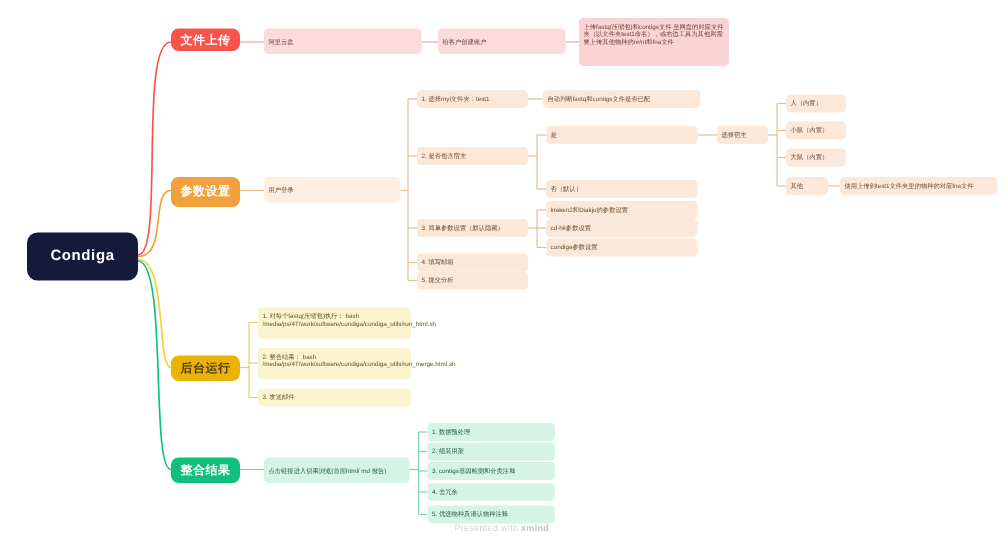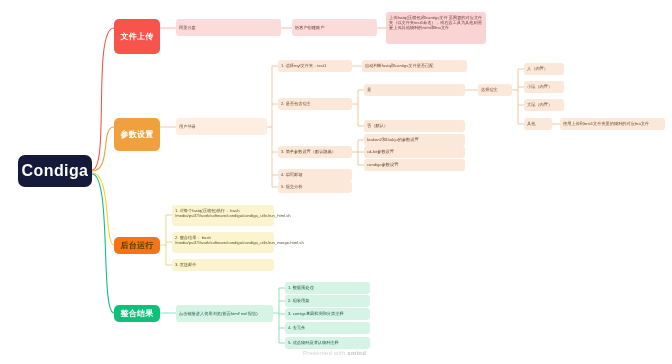--- a/index.html
+++ b/index.html
@@ -35,39 +35,39 @@
     align-items: center;
     border-radius: 4px;
     line-height: 1.25;
     white-space: normal;
   }
   
   .root {
     background: #151a3a;
     color: #ffffff;
     border-radius: 7px;
-    font-size: 16px;
+    font-size: 10px;
     font-weight: 600;
     letter-spacing: .4px;
     justify-content: center;
     padding: 0 10px;
   }
   
   .pill {
     color: #ffffff;
     font-size: 8px;
     font-weight: 700;
     border-radius: 5px;
     justify-content: center;
     padding: 0 5px;
     letter-spacing: .3px;
   }
   .pill-red   { background: #f8544c; }
   .pill-org   { background: #f0a03c; }
-  .pill-yel   { background: #f97316; color:#4a3c00; }
+  .pill-yel   { background: #eab308; color:#4a3c00; }
   .pill-grn   { background: #0fc07a; }
 
   
   .leaf {
     font-size: 4.2px;
     padding: 2px 3px;
     border-radius: 3px;
     color: #3b3b3b;
     align-items: center;
   }
@@ -147,26 +147,26 @@
     <path d="M279,288 L279,343" stroke="#76d6b1" stroke-width="0.8" fill="none"></path>
     <path d="M279,288 L285,288" stroke="#76d6b1" stroke-width="0.8" fill="none"></path>
     <path d="M279,301 L285,301" stroke="#76d6b1" stroke-width="0.8" fill="none"></path>
     <path d="M279,314 L285,314" stroke="#76d6b1" stroke-width="0.8" fill="none"></path>
     <path d="M279,328 L285,328" stroke="#76d6b1" stroke-width="0.8" fill="none"></path>
     <path d="M279,343 L285,343" stroke="#76d6b1" stroke-width="0.8" fill="none"></path>
   </svg>
 
   <div class="node root" style="left:18px; top:155px; width:74px; height:32px;">Condiga</div>
 
-  <div class="node pill pill-red" style="left:114px; top:19px; width:46px; height:35px;">文件上传</div>
+  <div class="node pill pill-red" style="left:114px; top:19px; width:46px; height:15px;">文件上传</div>
   <div class="node leaf l-red" style="left:176px; top:19px; width:105px; height:17px;">阿里云盘</div>
   <div class="node leaf l-red" style="left:292px; top:19px; width:85px; height:17px;">给客户创建账户</div>
   <div class="node leaf l-redd multi" style="left:386px; top:12px; width:100px; height:32px;">上传fastq(压缩包)和contigs文件 至网盘的对应文件夹（以文件夹test1命名），或右边工具为其他则需要上传其他物种的nr/nt和fna文件</div>
 
-  <div class="node pill pill-org" style="left:114px; top:118px; width:46px; height:33px;">参数设置</div>
+  <div class="node pill pill-org" style="left:114px; top:118px; width:46px; height:20px;">参数设置</div>
   <div class="node leaf l-orgl" style="left:176px; top:118px; width:91px; height:17px;">用户登录</div>
 
   <div class="node leaf l-org" style="left:278px; top:60px; width:74px; height:12px;">1. 选择myl文件夹：test1</div>
   <div class="node leaf l-org" style="left:362px; top:60px; width:105px; height:12px;">自动判断fastq和contigs文件是否已配</div>
 
   <div class="node leaf l-org" style="left:278px; top:98px; width:74px; height:12px;">2. 是否包含宿主</div>
   <div class="node leaf l-org" style="left:364px; top:84px; width:101px; height:12px;">是</div>
   <div class="node leaf l-org" style="left:364px; top:120px; width:101px; height:12px;">否（默认）</div>
 
   <div class="node leaf l-org" style="left:478px; top:84px; width:34px; height:12px;">选择宿主</div>

